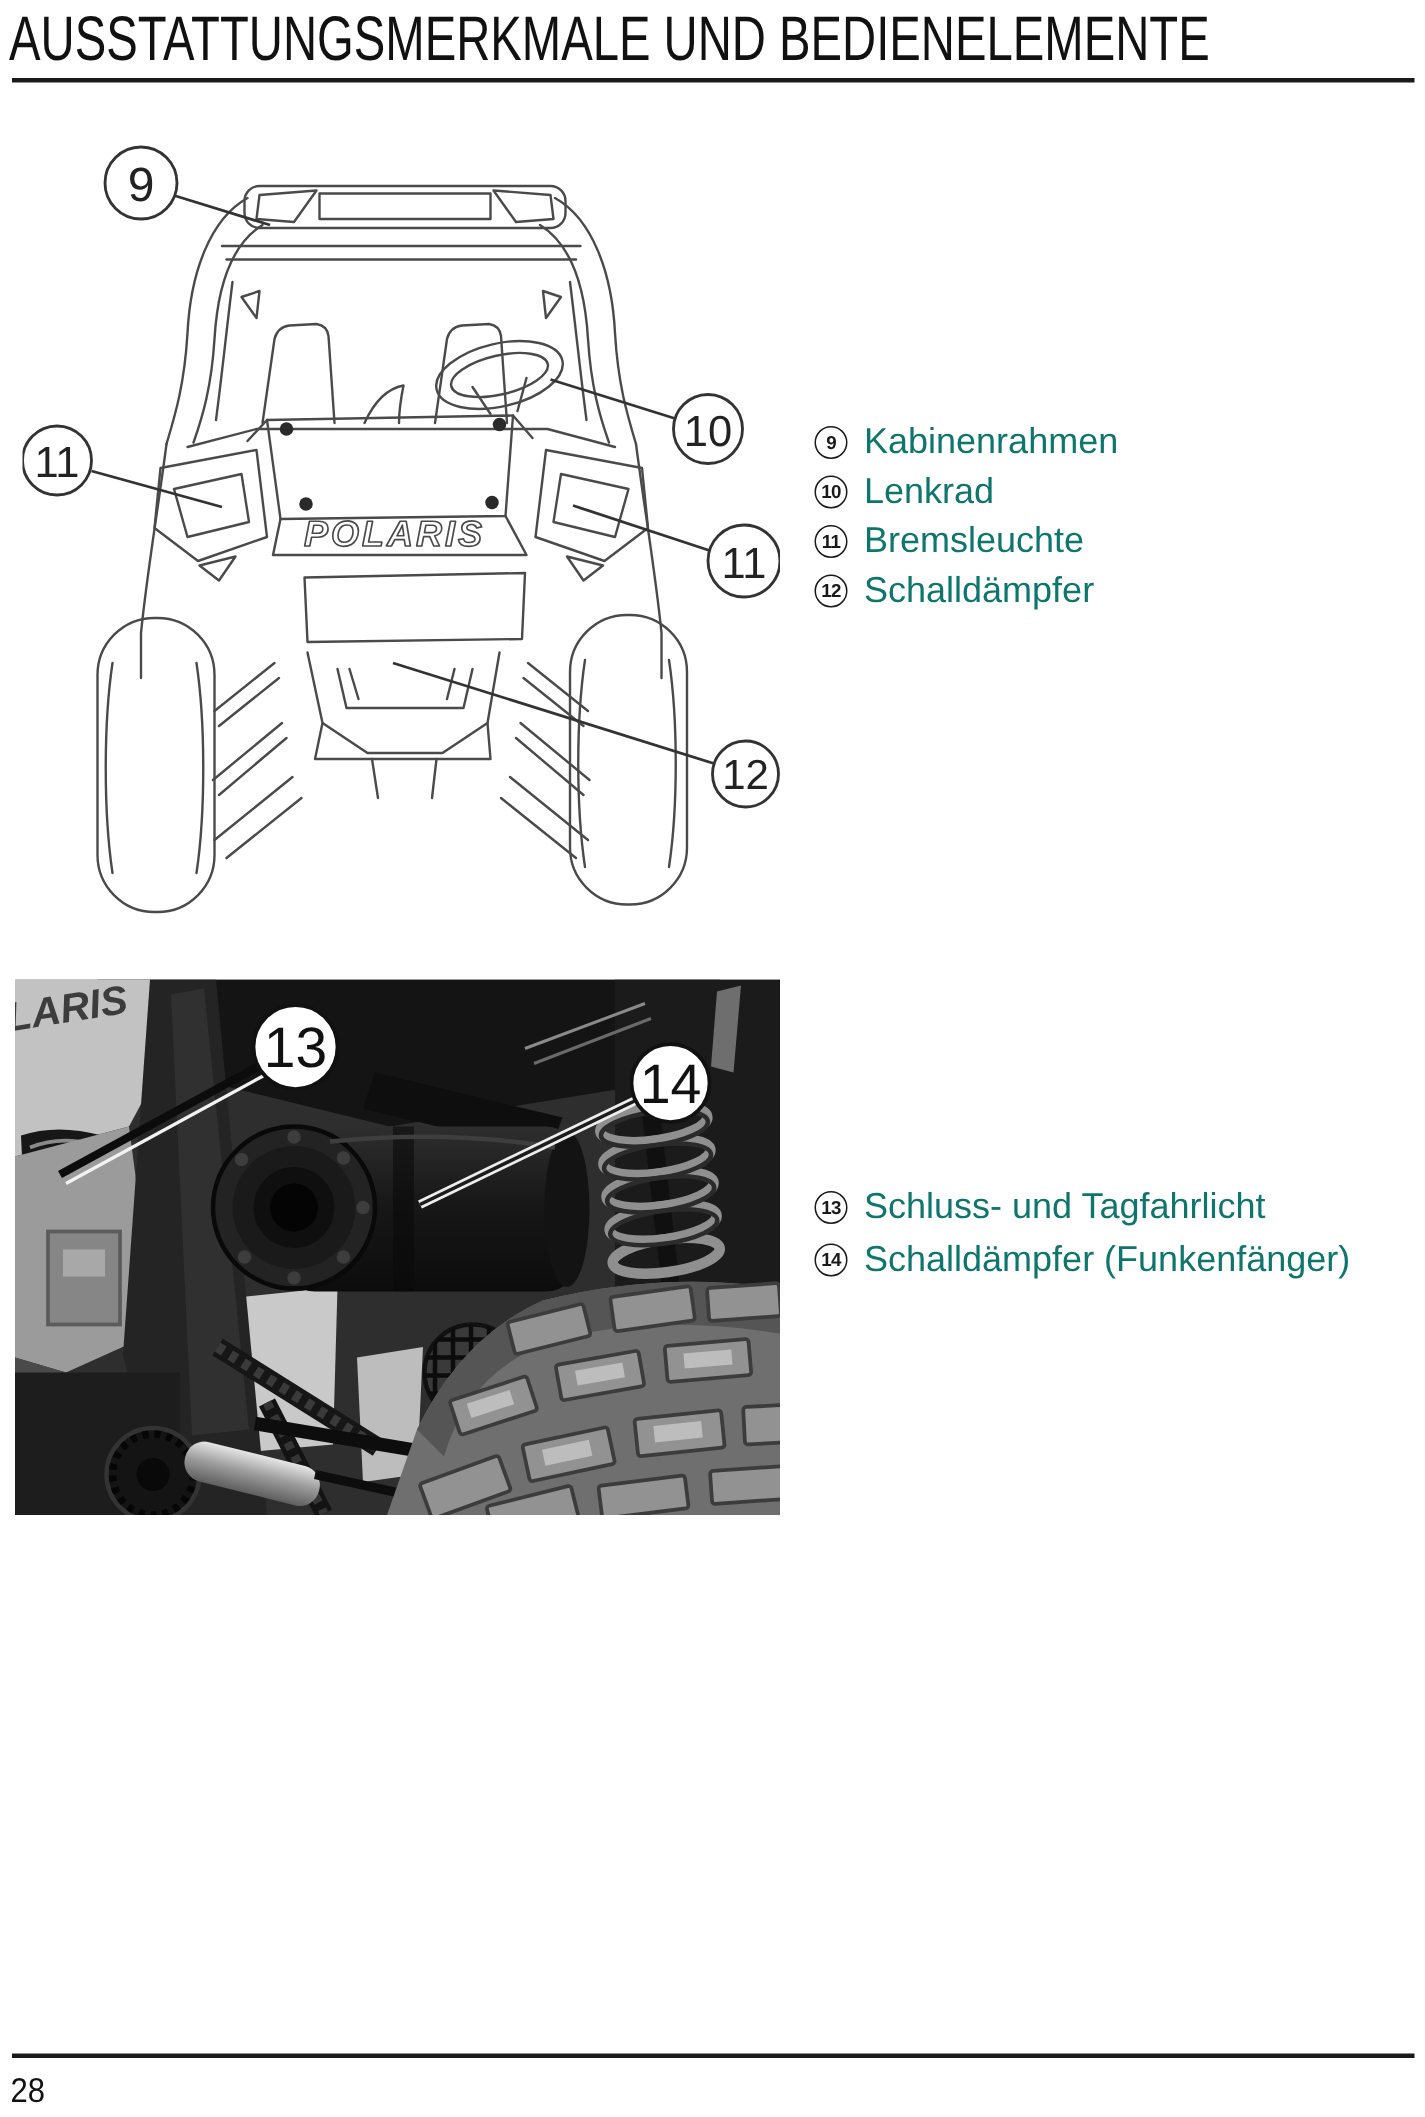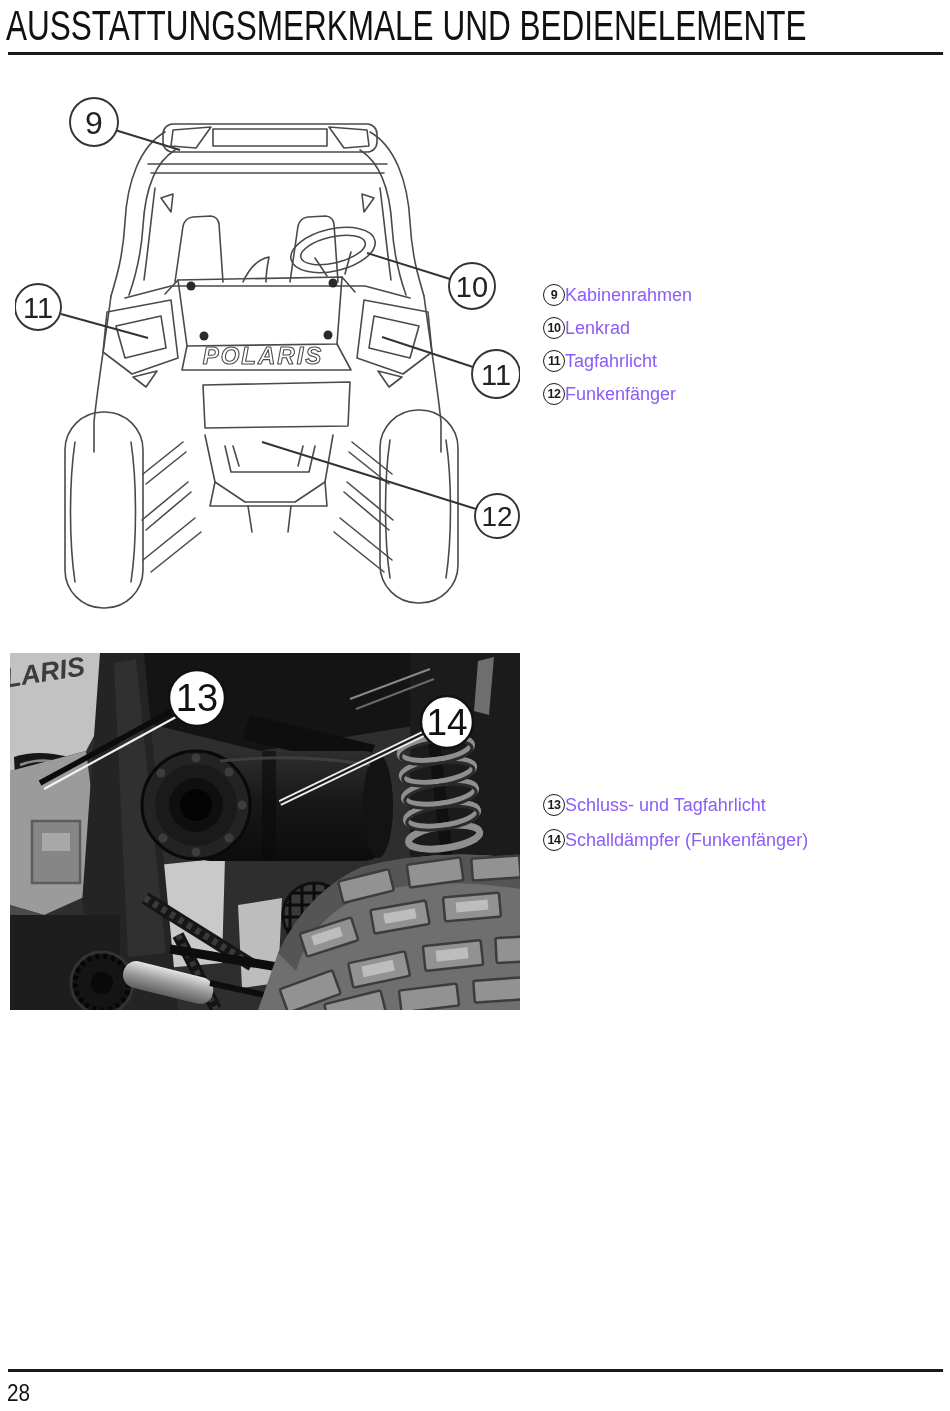--- a/index.html
+++ b/index.html
@@ -25,21 +25,21 @@
   .legend { position:absolute; left:543px; }
   .legend-1 { top:284px; }
   .legend-2 { top:794px; }
   .legend-item { display:flex; align-items:center; height:22px; margin-bottom:11px; }
   .legend-2 .legend-item { margin-bottom:13px; }
   .circ-num {
     flex:0 0 auto; width:22px; height:22px; border:1.6px solid #1a1a1a; border-radius:50%;
     display:inline-flex; align-items:center; justify-content:center;
     font-size:12.5px; font-weight:700; letter-spacing:-0.5px; color:#1a1a1a;
   }
-  .legend-label { font-size:18px; color:#8b5cf6; white-space:nowrap; }
+  .legend-label { margin-left:11px; font-size:24px; color:#0f766e; white-space:nowrap; }
 
   svg text { font-family:"Liberation Sans", sans-serif; }
 </style>
 </head>
 <body>
 
 <div class="page-title">AUSSTATTUNGSMERKMALE UND BEDIENELEMENTE</div>
 <div class="rule rule-top"></div>
 
 <div class="drawing-wrap">
@@ -168,25 +168,25 @@
   <div class="legend-item">
     <span class="circ-num">9</span>
     <span class="legend-label">Kabinenrahmen</span>
   </div>
   <div class="legend-item">
     <span class="circ-num">10</span>
     <span class="legend-label">Lenkrad</span>
   </div>
   <div class="legend-item">
     <span class="circ-num">11</span>
-    <span class="legend-label">Tagfahrlicht</span>
+    <span class="legend-label">Bremsleuchte</span>
   </div>
   <div class="legend-item">
     <span class="circ-num">12</span>
-    <span class="legend-label">Funkenfänger</span>
+    <span class="legend-label">Schalldämpfer</span>
   </div>
 </div>
 
 <div class="photo-wrap">
 <svg width="510" height="357" viewBox="0 0 510 357">
   <defs>
     <linearGradient id="mufflerGrad" x1="0" y1="0" x2="0" y2="1">
       <stop offset="0" stop-color="#2e2e2e"></stop>
           <stop offset="0.45" stop-color="#181818"></stop>
           <stop offset="1" stop-color="#0c0c0c"></stop>

